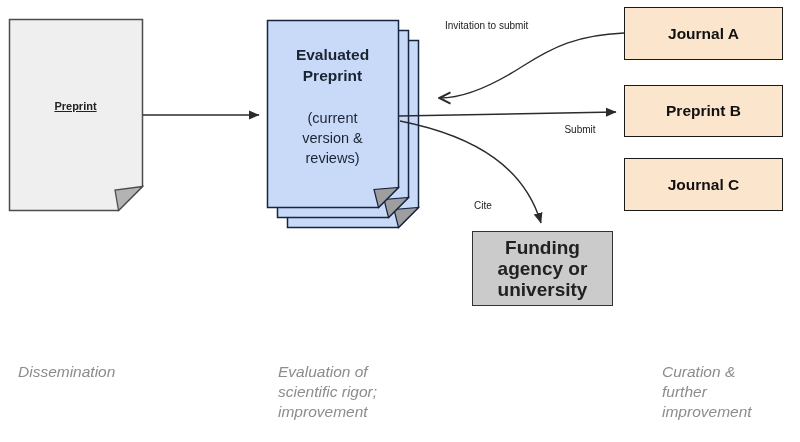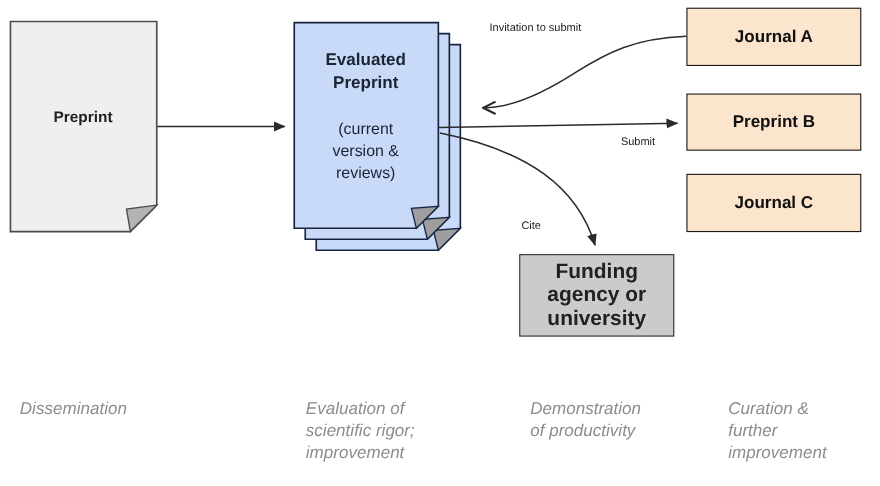--- a/index.html
+++ b/index.html
@@ -11,21 +11,21 @@
     overflow:hidden;
   }
   .canvas svg{position:absolute;left:0;top:0;}
   .abs{position:absolute;}
   .node-label{
     display:flex;align-items:center;justify-content:center;
     text-align:center;font-weight:bold;color:var(--label_text);
   }
   .preprint-label{
     left:9px;top:19px;width:133px;height:191px;
-    font-size:14px;padding-bottom:18px;box-sizing:border-box;
+    font-size:11px;padding-bottom:18px;box-sizing:border-box;text-decoration:underline;
   }
   .evaluated-block{
     left:267px;top:20px;width:131px;height:187px;
     display:flex;flex-direction:column;align-items:center;justify-content:center;
     padding-bottom:16px;box-sizing:border-box;color:var(--evaluated_text);
   }
   .evaluated-title{
     width:100px;text-align:center;font-weight:bold;
     font-size:15.5px;line-height:21px;
   }
@@ -123,16 +123,15 @@
   <div class="abs node-label funding">
     <div class="funding-inner">Funding agency or university</div>
   </div>
 
   <div class="abs arrow-label lbl-invitation">Invitation to submit</div>
   <div class="abs arrow-label lbl-submit">Submit</div>
   <div class="abs arrow-label lbl-cite">Cite</div>
 
   <div class="abs caption cap-1">Dissemination</div>
   <div class="abs caption cap-2">Evaluation of scientific rigor; improvement</div>
-  <div class="abs caption cap-3">Demonstration of productivity</div>
   <div class="abs caption cap-4">Curation &amp; further improvement</div>
 
 </div>
 
 </body></html>

